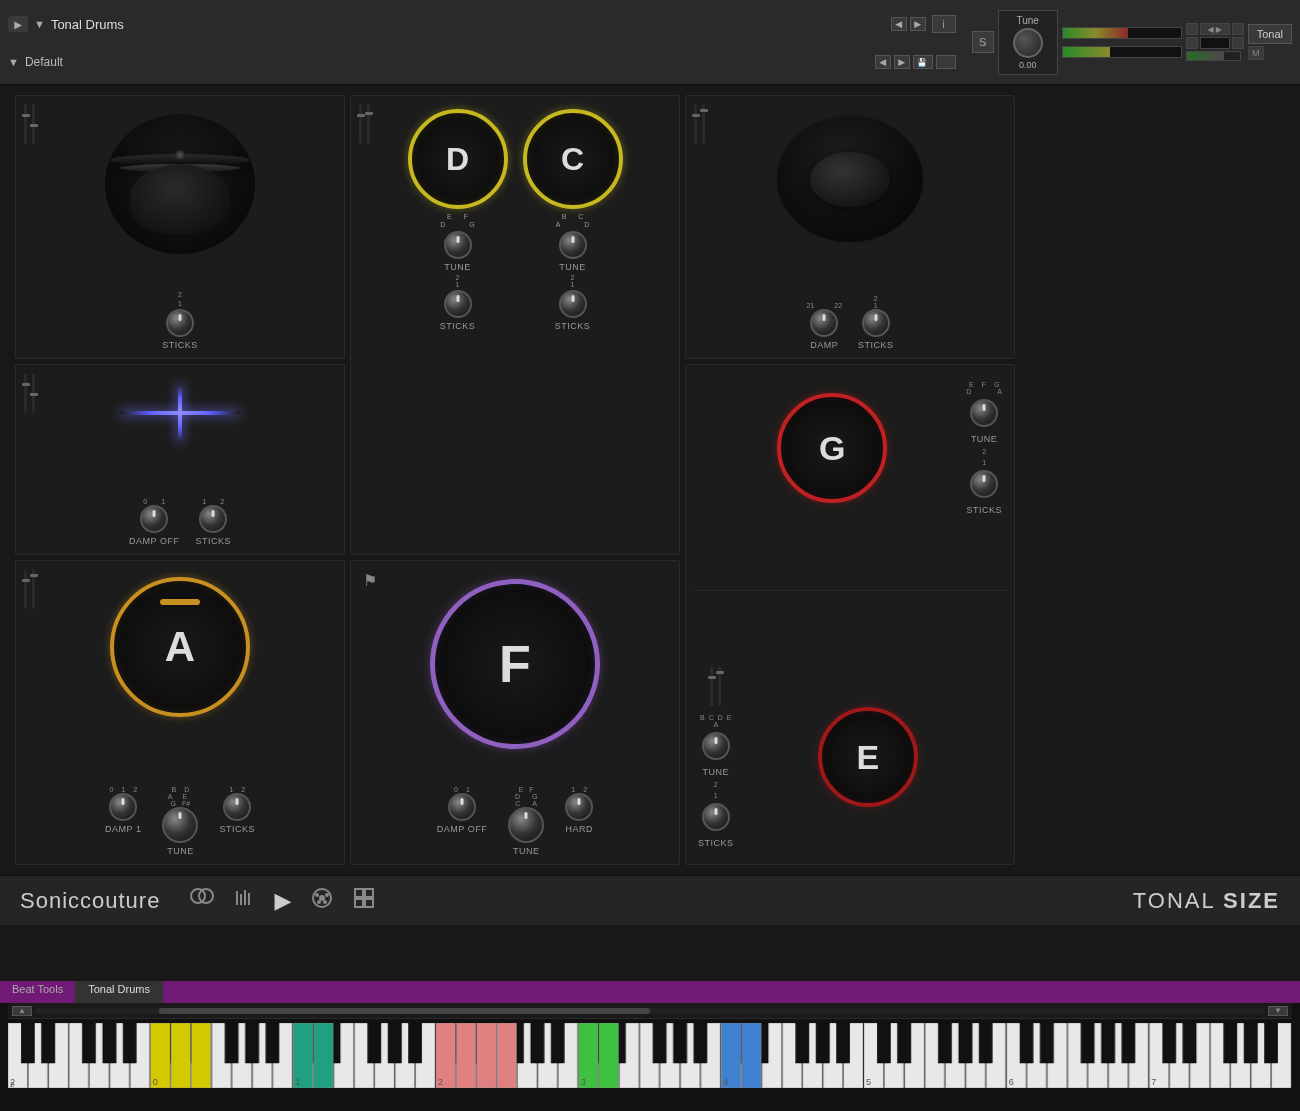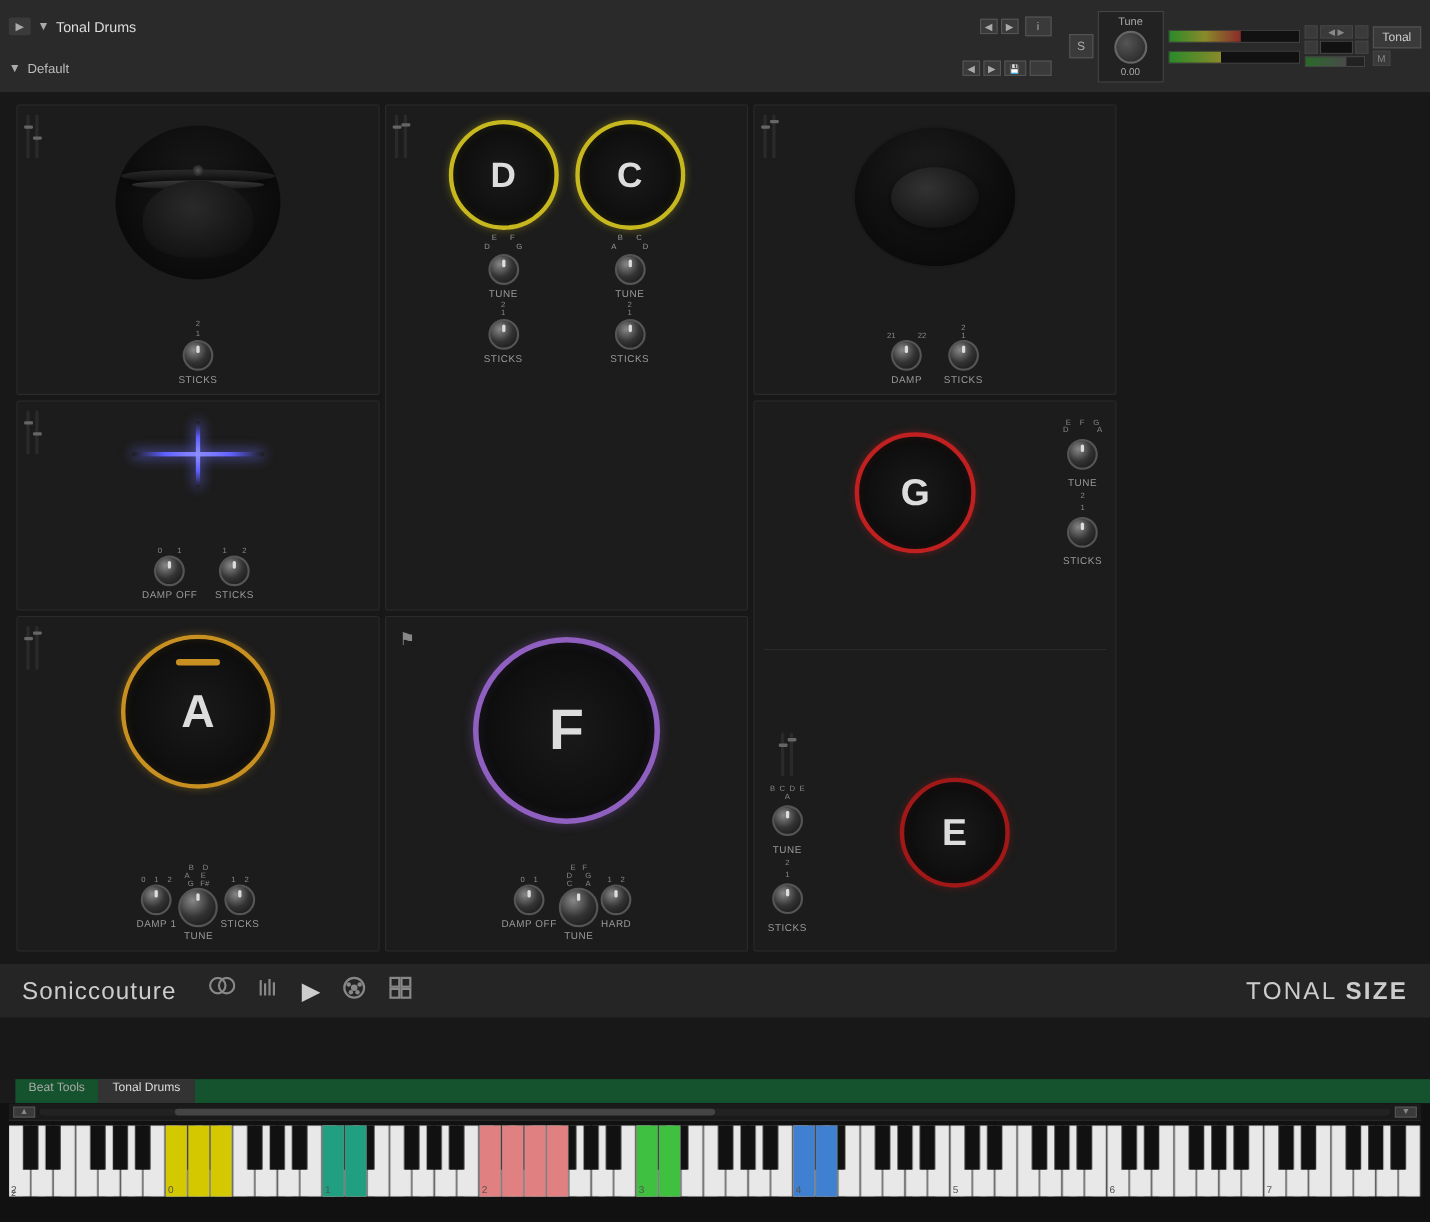--- a/index.html
+++ b/index.html
@@ -251,23 +251,22 @@
 
     
     .piano-section {
       height: 100px;
       background: #1a1a1a;
       display: flex;
       flex-direction: column;
     }
     .tab-row {
       display: flex;
-      background: #14532d;
+      background: #701a75;
       height: 22px;
-      margin-left: 14px;
     }
     .tab-item {
       padding: 2px 12px;
       font-size: 11px;
       color: #aaa;
       cursor: pointer;
       border-right: 1px solid #333;
     }
     .tab-item.active {
       background: #333;
@@ -319,22 +318,22 @@
     .cell-snare { min-height: 150px; }
 
     .two-knobs {
       display: flex;
       gap: 16px;
       align-items: flex-end;
       margin-top: 6px;
     }
     .three-knobs {
       display: flex;
-      gap: 2px;
-      align-items: center;
+      gap: 21px;
+      align-items: flex-start;
       margin-top: 6px;
     }
 
     
     .app-window {
       display: flex;
       flex-direction: column;
       height: 1111px;
     }
 

